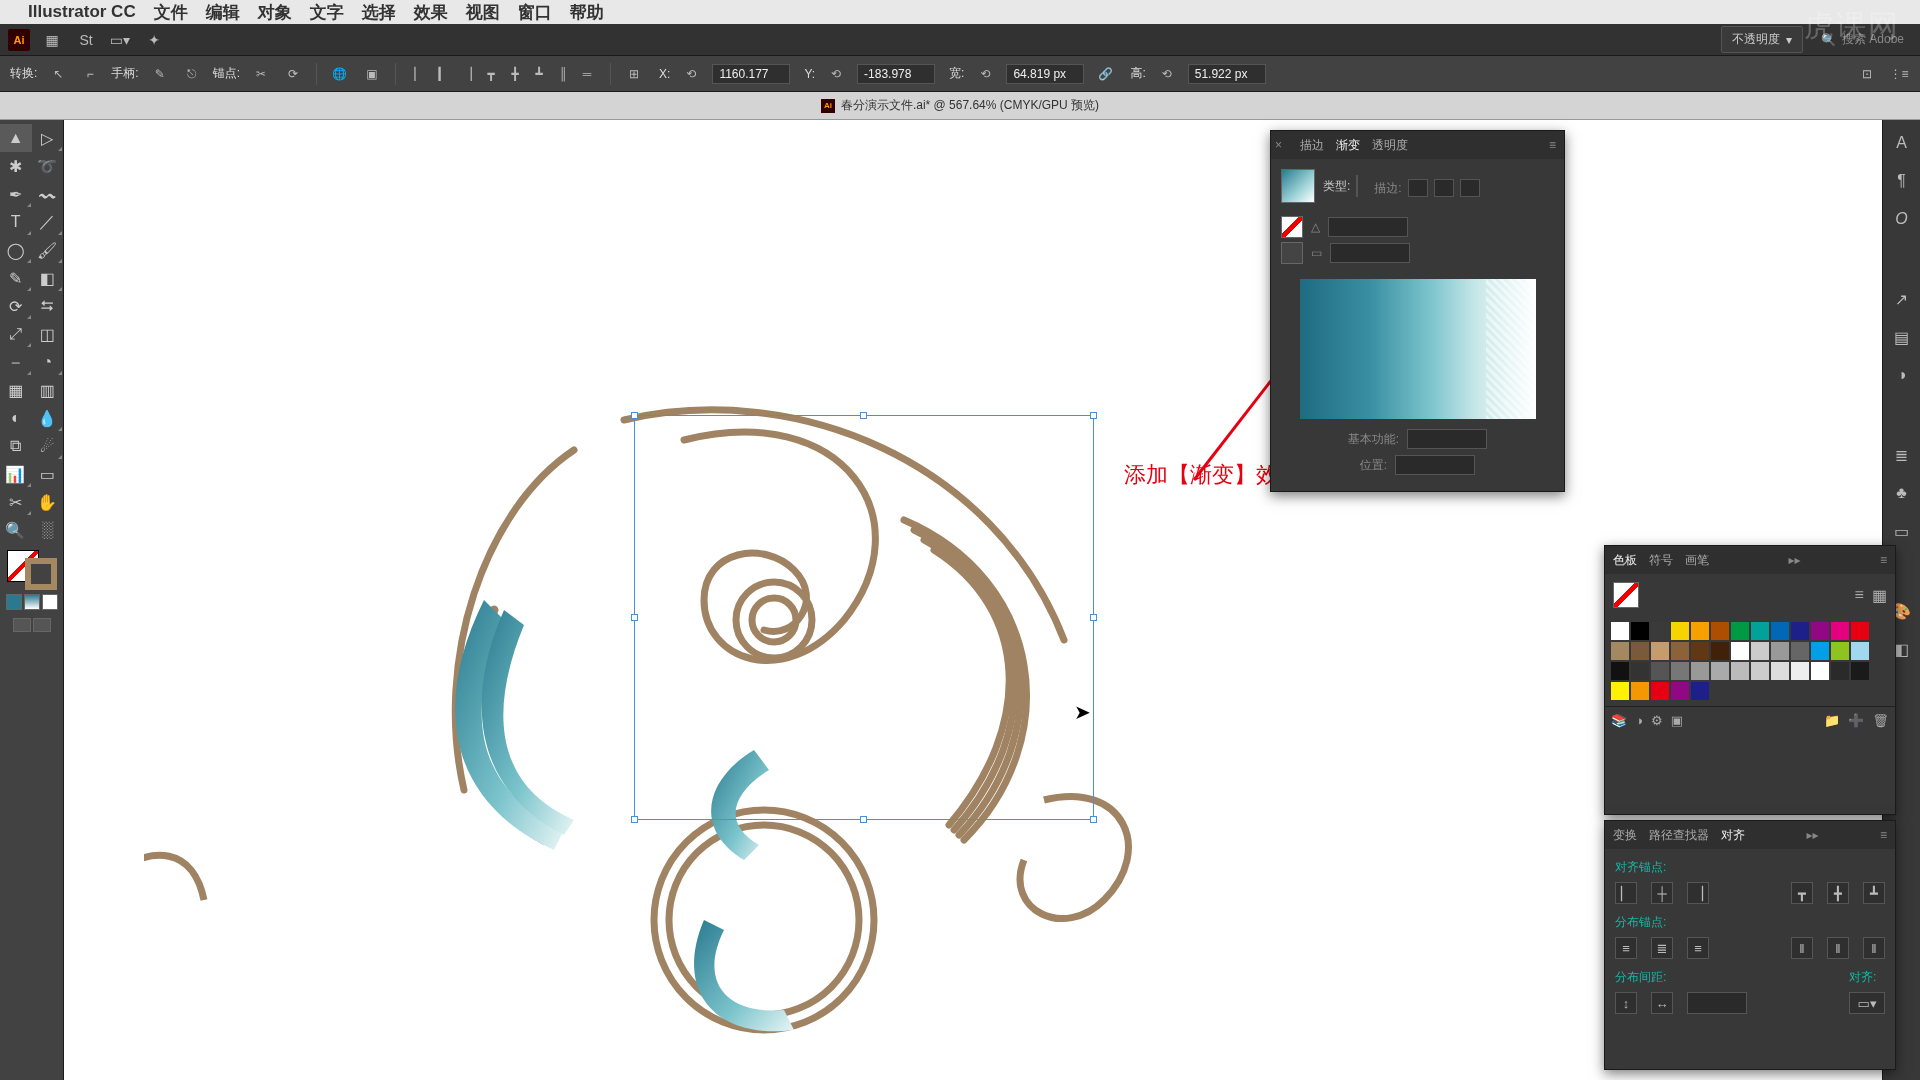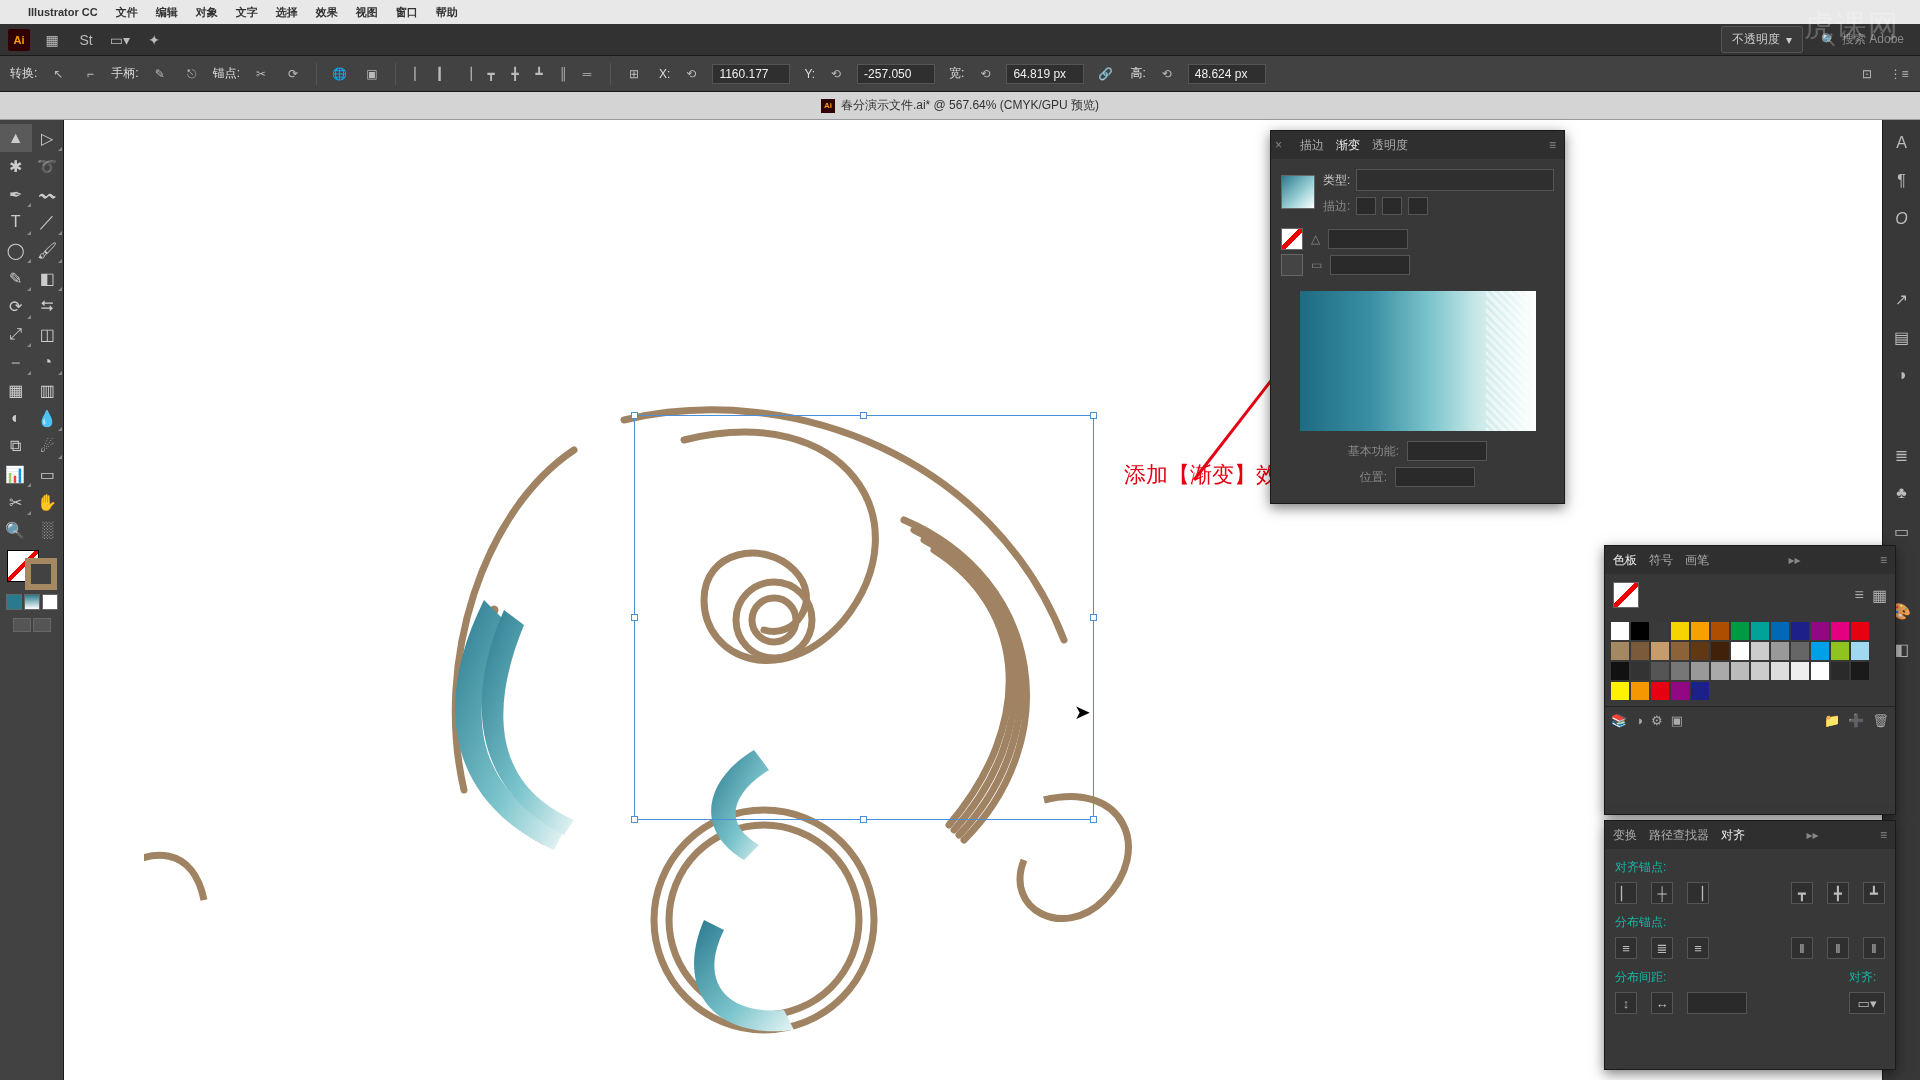--- a/index.html
+++ b/index.html
@@ -1,19 +1,19 @@
 <!DOCTYPE html>
 <html><head>
 <meta charset="utf-8">
 <style>
 * { margin: 0; padding: 0; box-sizing: border-box; font-family: -apple-system, "Helvetica Neue", sans-serif; }
 body { width: 1920px; height: 1080px; background: #2a2a2a; overflow: hidden; position: relative; }
 
 
-.menubar { height: 24px; background: #e8e8e8; display: flex; align-items: center; padding: 0 10px; gap: 18px; font-size: 11px; color: #333; }
+.menubar { height: 24px; background: #e8e8e8; display: flex; align-items: center; padding: 0 10px; gap: 18px; font-size: 17px; color: #333; }
 .menubar .apple { font-size: 15px; }
 .menubar .appname { font-weight: 600; }
 .menubar span { cursor: default; font-weight: bold; }
 
 
 .apptoolbar { height: 32px; background: #323232; display: flex; align-items: center; padding: 0 8px; gap: 10px; border-bottom: 1px solid #1a1a1a; }
 .apptoolbar .ai-logo { width: 22px; height: 22px; background: #310000; color: #ff9a00; font-weight: 700; font-size: 11px; display: flex; align-items: center; justify-content: center; border-radius: 2px; }
 .apptoolbar .tb-icon { width: 24px; height: 24px; display: flex; align-items: center; justify-content: center; color: #bbb; font-size: 14px; }
 .apptoolbar .spacer { flex: 1; }
 .apptoolbar .workspace { color: #ccc; font-size: 12px; padding: 4px 10px; background: #3a3a3a; border: 1px solid #555; border-radius: 2px; display: flex; align-items: center; gap: 6px; }
@@ -153,28 +153,28 @@
     <div class="ctrl-icon">║</div>
     <div class="ctrl-icon">═</div>
   </div>
   <div class="divider"></div>
   <div class="ctrl-icon">⊞</div>
   <span class="dim-label">X:</span>
   <span class="ctrl-icon">⟲</span>
   <div class="field">1160.177</div>
   <span class="dim-label">Y:</span>
   <span class="ctrl-icon">⟲</span>
-  <div class="field">-257.050</div>
+  <div class="field">-183.978</div>
   <span class="dim-label">宽:</span>
   <span class="ctrl-icon">⟲</span>
   <div class="field">64.819 px</div>
   <span class="ctrl-icon">🔗</span>
   <span class="dim-label">高:</span>
   <span class="ctrl-icon">⟲</span>
-  <div class="field">48.624 px</div>
+  <div class="field">51.922 px</div>
   <div class="spacer" style="flex:1"></div>
   <div class="ctrl-icon">⊡</div>
   <div class="ctrl-icon">⋮≡</div>
 </div>
 
 <div class="doctab">
   <span class="ai-ico">Ai</span>
   <span>春分演示文件.ai* @ 567.64% (CMYK/GPU 预览)</span>
 </div>
 
@@ -343,21 +343,21 @@
   <div class="panel-head">
     <span class="close" style="margin:0 6px 0 -4px">×</span>
     <span class="tab">描边</span>
     <span class="tab active">渐变</span>
     <span class="tab">透明度</span>
     <span class="close">≡</span>
   </div>
   <div class="panel-body">
     <div class="grad-row">
       <div class="grad-sw-big"></div>
-      <div style="display:flex;flex-direction:column;gap:6px;flex:1">
+      <div style="display:flex;flex-direction:row;gap:16px;flex:1">
         <div style="display:flex;align-items:center;gap:6px">
           <span>类型:</span>
           <div class="grad-dd"></div>
         </div>
         <div style="display:flex;align-items:flex-end;gap:6px;color:#888">
           <span>描边:</span>
           <div class="abtn" style="width:20px;height:18px;background:#2a2a2a;border:1px solid #555"></div>
           <div class="abtn" style="width:20px;height:18px;background:#2a2a2a;border:1px solid #555"></div>
           <div class="abtn" style="width:20px;height:18px;background:#2a2a2a;border:1px solid #555"></div>
         </div>

